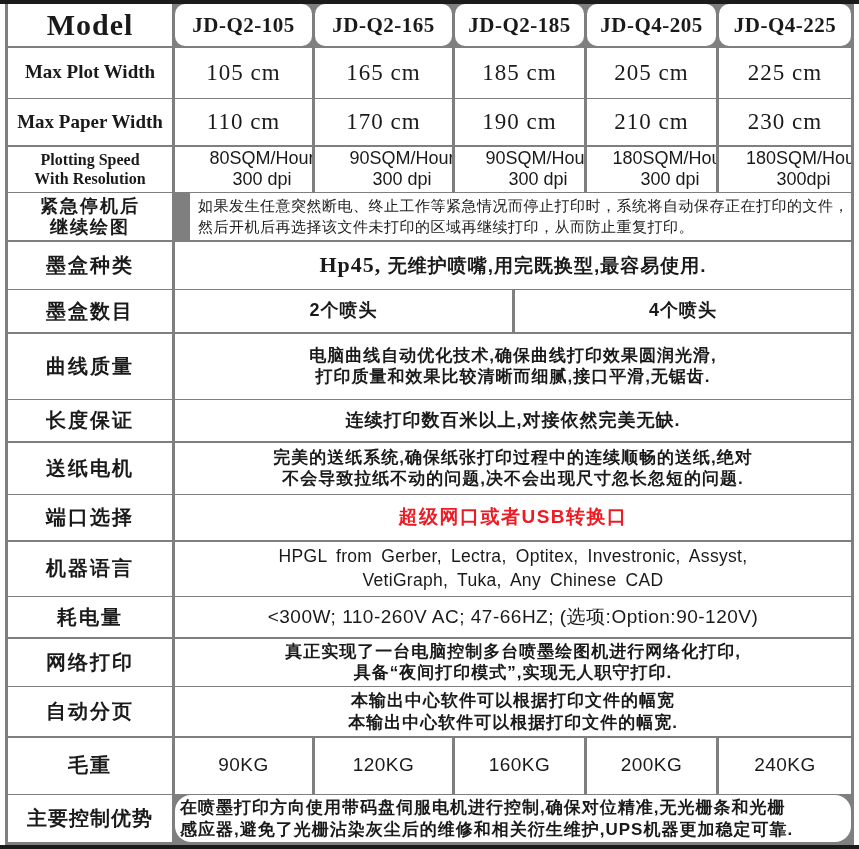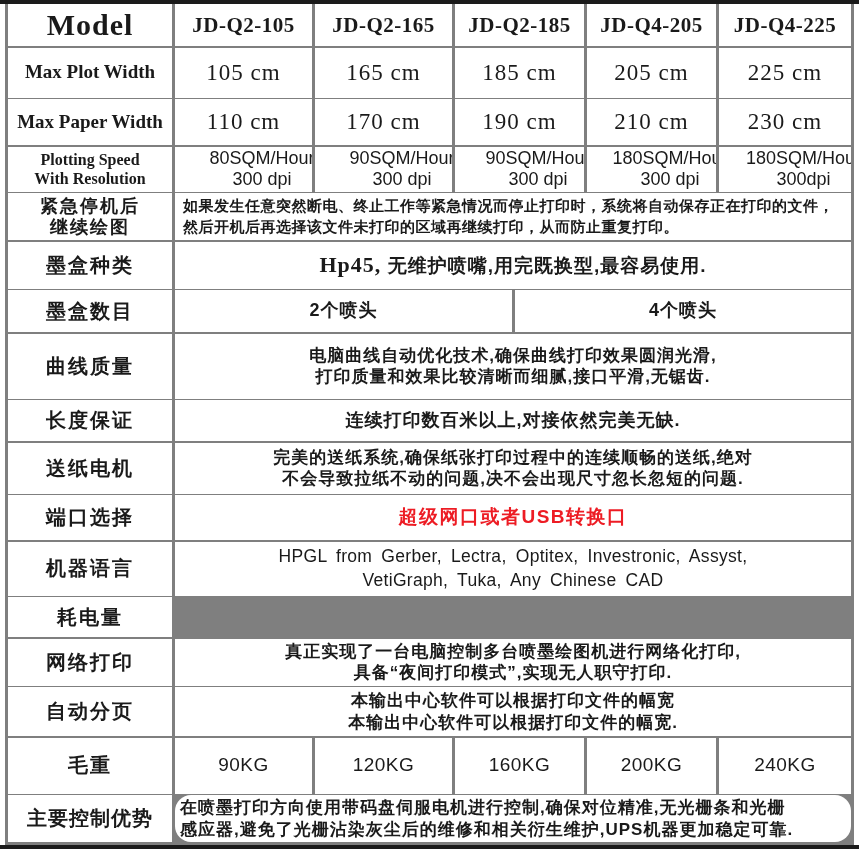--- a/index.html
+++ b/index.html
@@ -49,29 +49,29 @@
   .w-half-l { flex: 0 0 337px; }
   
   .r1{height:42px}.r2{height:50px}.r3{height:46px}.r4{height:45px}
   .r5{height:47px}.r6{height:47px}.r7{height:42px}.r8{height:65px}
   .r9{height:41px}.r10{height:51px}.r11{height:45px}.r12{height:54px}
   .r13{height:40px}.r14{height:47px}.r15{height:49px}.r16{height:56px}
   .r17{height:47px}
   
   .serif { font-family: "Liberation Serif", "DejaVu Serif", serif; }
   .model-title { font-size: 30px; font-weight: bold; letter-spacing: 1px; }
-  .model-num { font-size: 21px; font-weight: bold; letter-spacing: 0.5px; }
+  .model-num { font-size: 21px; font-weight: bold; letter-spacing: 0.5px; border-radius: 10px; }
   .label-en { font-size: 19px; font-weight: bold; }
   .label-en-sm { font-size: 16px; font-weight: bold; line-height: 1.2; }
   .val-big { font-size: 23px; font-weight: normal; letter-spacing: 1px; }
   .speed-val { font-size: 18px; line-height: 1.18; padding-left: 37px; }
   .cn-label { font-size: 20px; font-weight: 600; letter-spacing: 2px; line-height: 1.15; }
   .cn-text { font-size: 18px; font-weight: 600; letter-spacing: 1px; }
   .cn-2line { font-size: 17px; font-weight: 600; letter-spacing: 1px; line-height: 1.25; }
-  .cn-small { font-size: 15px; font-weight: 700; letter-spacing: 0.5px; line-height: 1.35; }
+  .cn-small { font-size: 15px; font-weight: 400; letter-spacing: 0.5px; line-height: 1.35; margin-left: 15px; }
   .left-align { align-items: flex-start; text-align: left; padding-left: 8px; }
   .red-text { color: var(--accent-red); font-size: 19px; font-weight: bold; letter-spacing: 1.5px; }
   .en-list { font-size: 17.5px; line-height: 1.35; word-spacing: 4px; letter-spacing: 0.3px; }
   .power-text { font-size: 19px; letter-spacing: 0.5px; }
   .kg-val { font-size: 19px; letter-spacing: 0.5px; }
   .inline-mix { display: block; }
   .hp-bold { font-family: "Liberation Serif", "DejaVu Serif", serif; font-weight: bold; font-size: 22px; letter-spacing: 1px; }
   .mix-rest { font-size: 19px; font-weight: 600; letter-spacing: 1px; }
 </style>
 </head>
@@ -187,20 +187,21 @@
     <div class="row r12">
       <div class="cell w-label cn-label">机器语言</div>
       <div class="cell w-span en-list">
         <span>HPGL from Gerber, Lectra, Optitex, Investronic, Assyst,</span>
         <span>VetiGraph, Tuka, Any Chinese CAD</span>
       </div>
     </div>
 
     <div class="row r13">
       <div class="cell w-label cn-label">耗电量</div>
+      <div class="cell w-span power-text">&lt;300W; 110-260V AC; 47-66HZ; (选项:Option:90-120V)</div>
     </div>
 
     <div class="row r14">
       <div class="cell w-label cn-label">网络打印</div>
       <div class="cell w-span cn-2line">
         <span>真正实现了一台电脑控制多台喷墨绘图机进行网络化打印,</span>
         <span>具备“夜间打印模式”,实现无人职守打印.</span>
       </div>
     </div>
 

